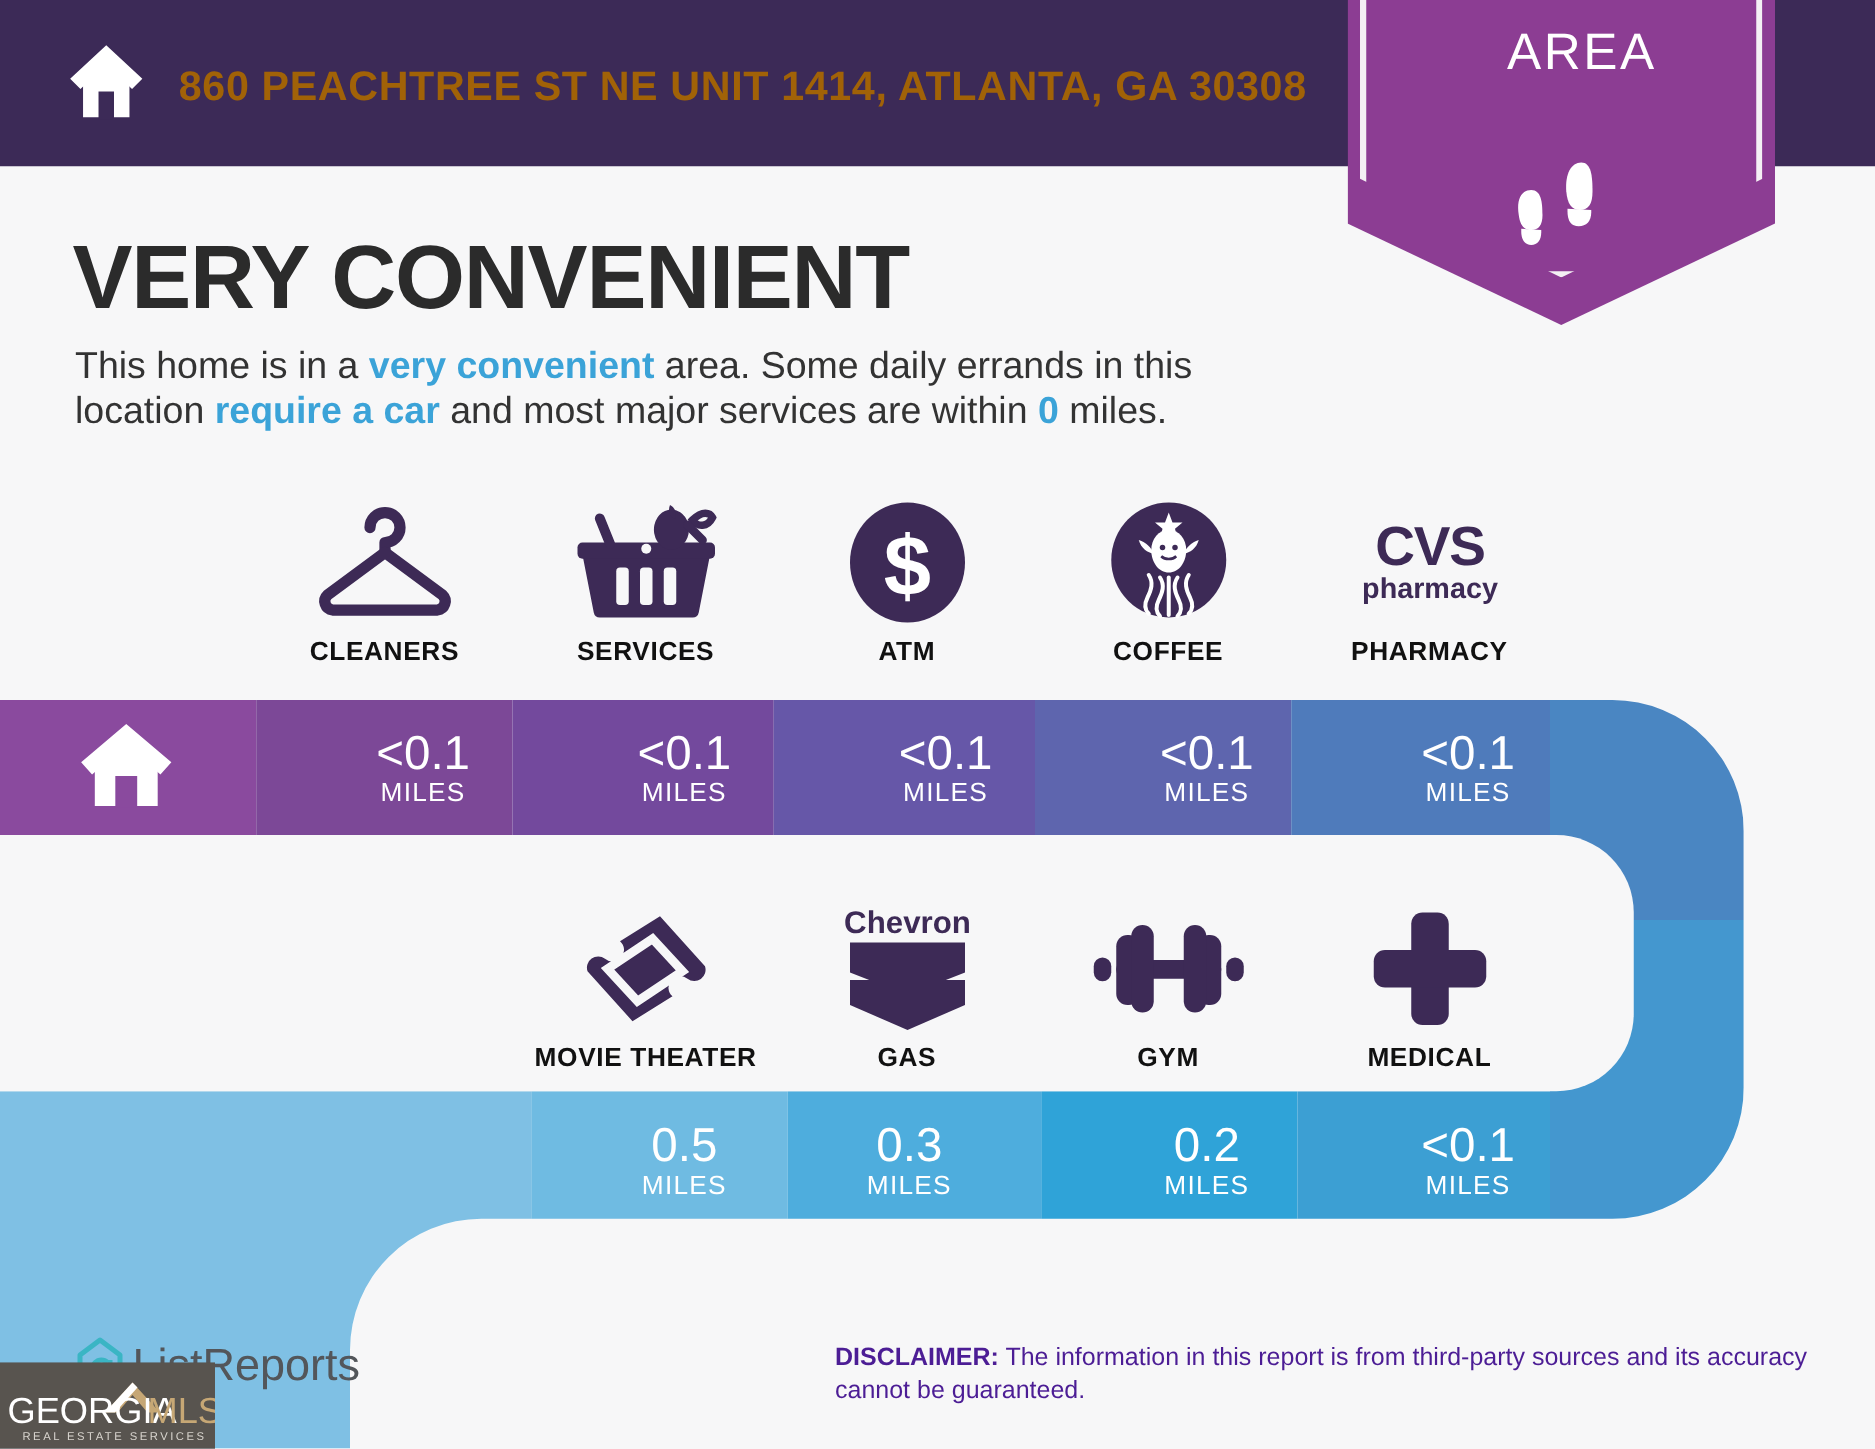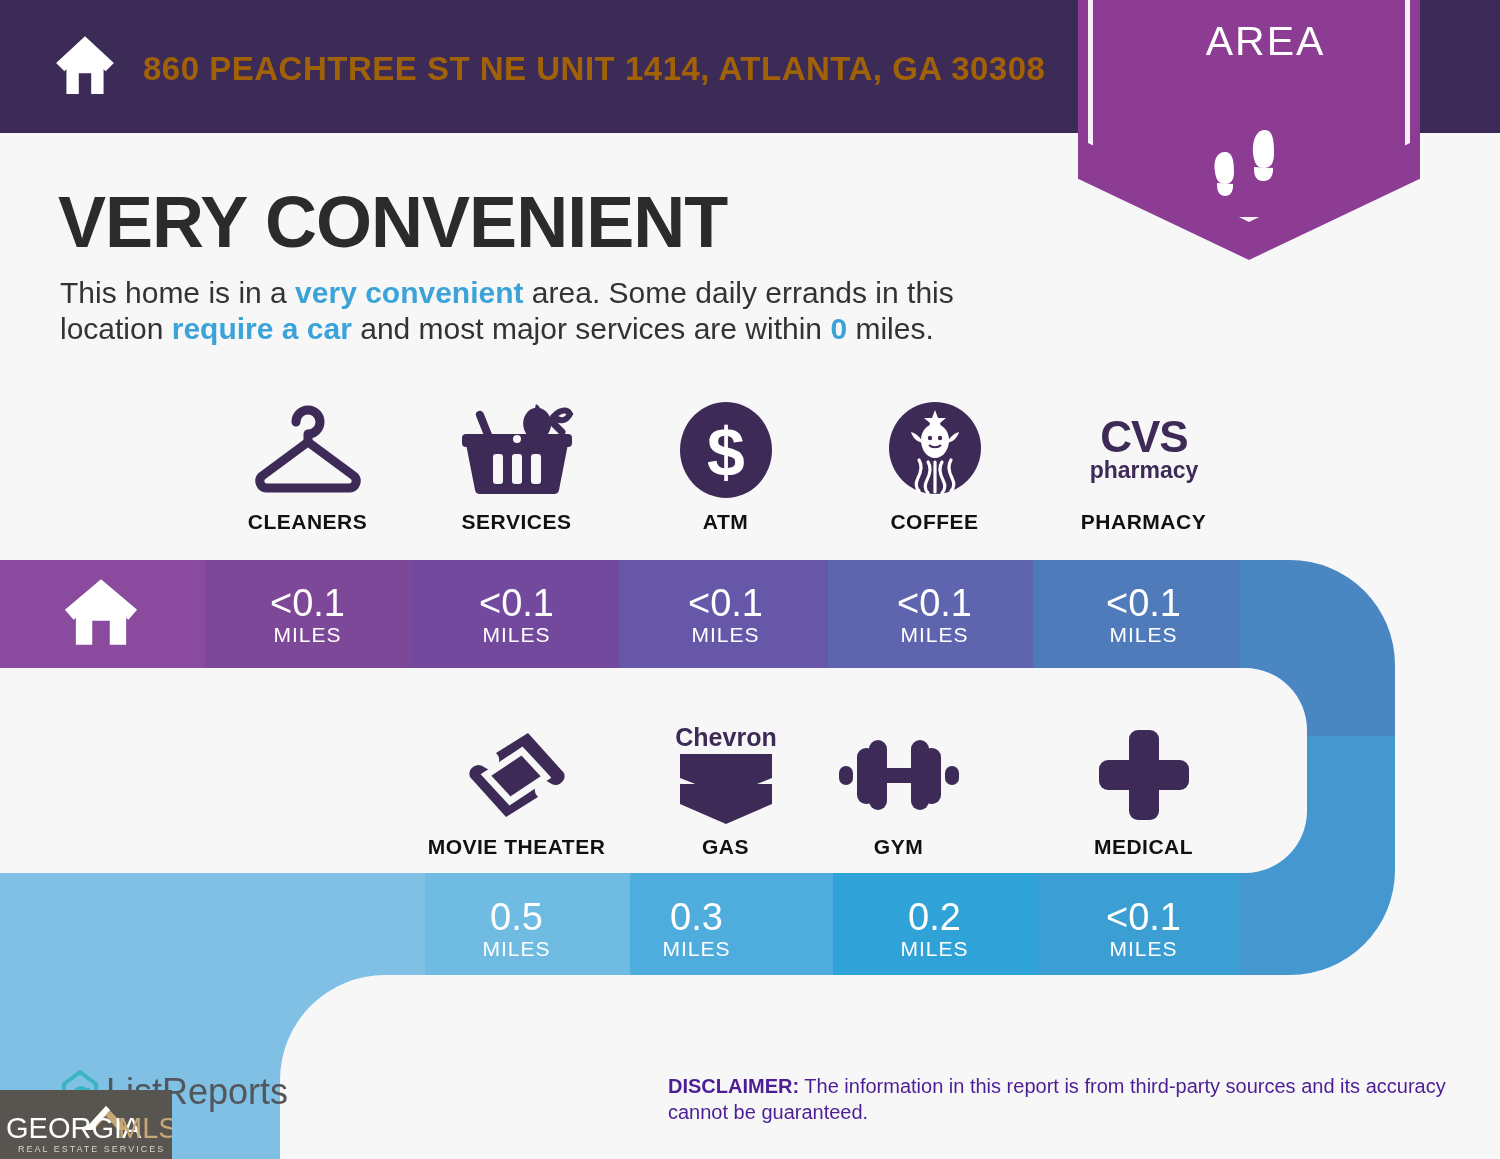--- a/index.html
+++ b/index.html
@@ -71,20 +71,21 @@
     letter-spacing:0.5px;white-space:nowrap;
   }
 
   
   .snake{position:absolute;left:0;top:540px;width:1500px;height:619px;}
 
   
   .seg-label{
     position:absolute;text-align:center;width:205px;color:#ffffff;
     pointer-events:none;
+    margin-left:31px;
   }
   .seg-val{font-size:38px;line-height:40px;font-weight:400;}
   .seg-unit{font-size:21px;line-height:24px;letter-spacing:1px;}
 
   .bar-home-icon{
     position:absolute;left:62px;top:577px;width:78px;height:70px;
   }
 
   
   .lr-logo{position:absolute;left:58px;top:1066px;width:245px;height:50px;z-index:6;}
@@ -330,21 +331,21 @@
   <div class="icon-art">
     <svg viewBox="0 0 108 106" width="108" height="106">
       <text x="54" y="24" font-family="'Liberation Sans',sans-serif" font-size="25" font-weight="bold" fill="#3d2a56" text-anchor="middle">Chevron</text>
       <path d="M8 32 L54 32 L100 32 L100 56 L54 74 L8 56 Z" fill="#3d2a56"></path>
       <path d="M8 62 L54 62 L100 62 L100 82 L54 102 L8 82 Z" fill="#3d2a56"></path>
     </svg>
   </div>
   <div class="icon-label">GAS</div>
 </div>
 
-<div class="icon-cell row2" style="left:796px;">
+<div class="icon-cell row2" style="left:832px;">
   <div class="icon-art">
     <svg viewBox="0 0 128 82" width="128" height="82">
       <g fill="#3d2a56">
         <rect x="22" y="34" width="84" height="15" rx="7"></rect>
         <rect x="4" y="32" width="14" height="19" rx="7"></rect>
         <rect x="110" y="32" width="14" height="19" rx="7"></rect>
         <rect x="22" y="14" width="19" height="56" rx="9"></rect>
         <rect x="87" y="14" width="19" height="56" rx="9"></rect>
         <rect x="34" y="6" width="18" height="70" rx="9"></rect>
         <rect x="76" y="6" width="18" height="70" rx="9"></rect>

